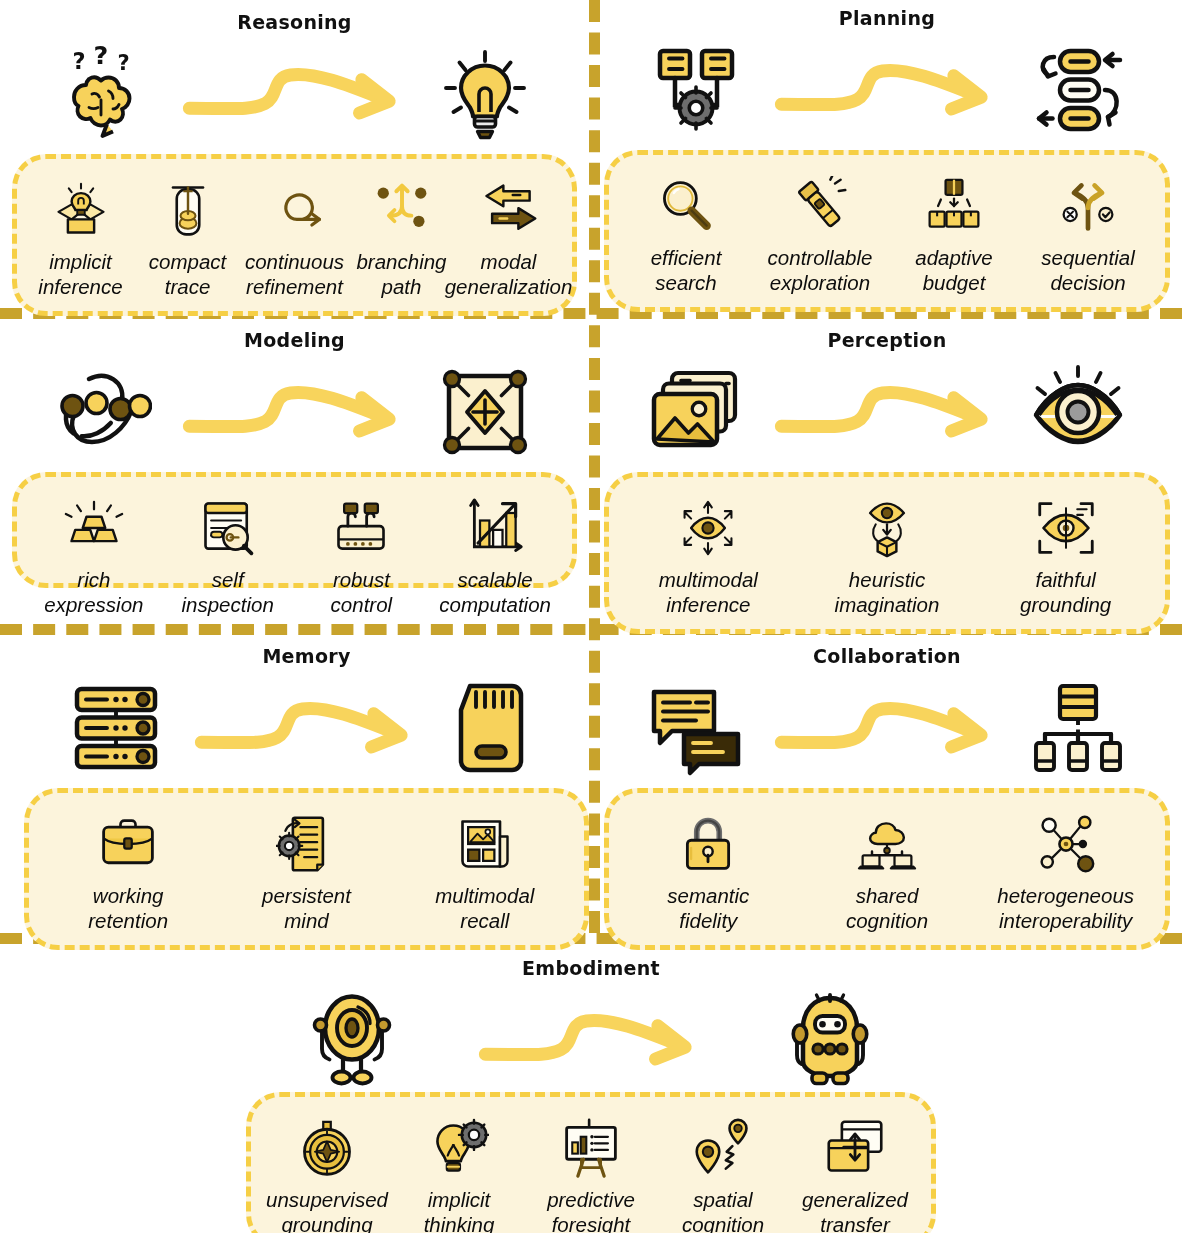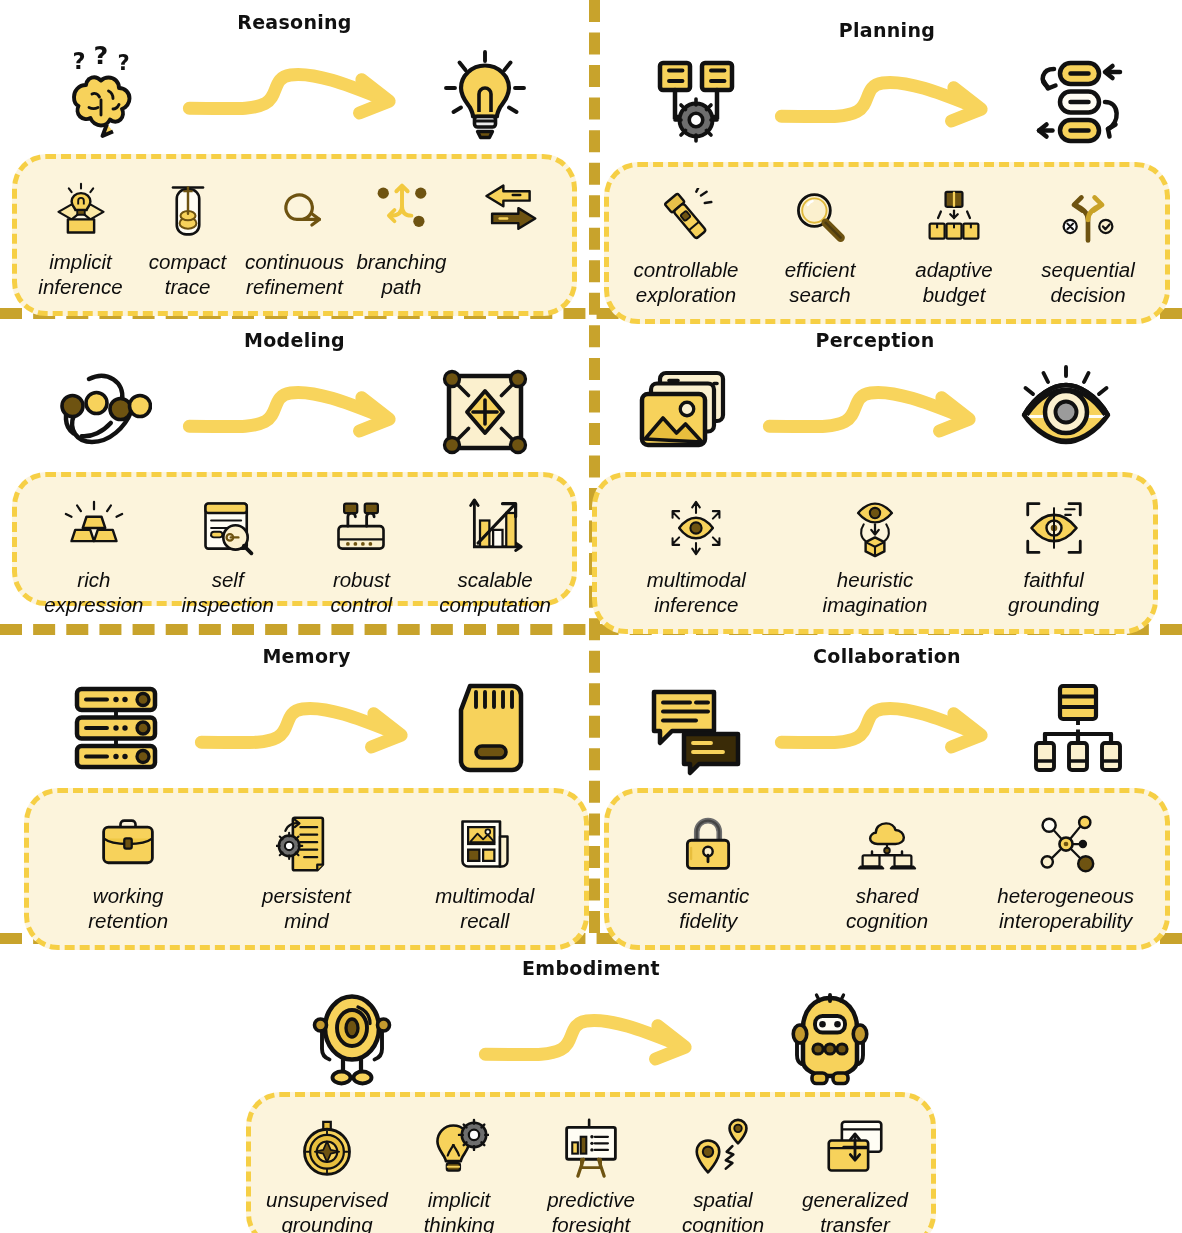--- a/index.html
+++ b/index.html
@@ -184,26 +184,28 @@
 
       <div class="cap">
         <span class="cap-icon">
           <svg viewBox="0 0 64 64">
             <path d="M26 12H54v10H26v6L8 17l18-11z" fill="#F7D25B" stroke="#111" stroke-width="2.6" stroke-linejoin="round"></path>
             <path d="M14 58h28v-6l18 11-18 11v-6H14z" transform="translate(0,-22)" fill="#6E5311" stroke="#111" stroke-width="2.6" stroke-linejoin="round"></path>
             <path d="M36 16h8" stroke="#111" stroke-width="2.6" stroke-linecap="round"></path>
             <path d="M22 41h8" stroke="#F7D25B" stroke-width="2.6" stroke-linecap="round"></path>
           </svg>
         </span>
+        <span class="cap-label">modal
+generalization</span>
       </div>
 
     </div>
   </div>
 
-  <div class="quad" id="planning" style="left:592px;top:14px;width:590px;">
+  <div class="quad" id="planning" style="left:592px;top:2px;width:590px;">
     <div class="quad-title">Planning</div>
     <div class="hero">
       <span class="hero-icon">
         <svg viewBox="0 0 64 64">
           <rect x="8" y="6" width="20" height="18" rx="2" fill="#F7D25B" stroke="#111" stroke-width="3"></rect>
           <rect x="36" y="6" width="20" height="18" rx="2" fill="#F7D25B" stroke="#111" stroke-width="3"></rect>
           <path d="M14 11h9M14 18h9M42 11h9M42 18h9" stroke="#111" stroke-width="2.6" stroke-linecap="round"></path>
           <path d="M18 24v18h28V24" fill="none" stroke="#111" stroke-width="3" stroke-linecap="round"></path>
           <g transform="translate(32,44)">
             <circle r="11" fill="#6E6E6E" stroke="#111" stroke-width="2.6"></circle>
@@ -242,49 +244,49 @@
           <path d="M6 51h9" stroke="#111" stroke-width="3" stroke-linecap="round"></path>
           <path d="M11 47l-5 4 5 4" fill="none" stroke="#111" stroke-width="3" stroke-linecap="round" stroke-linejoin="round"></path>
         </svg>
       </span>
     </div>
     <div class="card" style="margin:8px 12px 0;height:162px;">
 
       <div class="cap">
         <span class="cap-icon">
           <svg viewBox="0 0 64 64">
+            <circle cx="26" cy="24" r="17" fill="#FBF0CE" stroke="#111" stroke-width="3"></circle>
+            <circle cx="26" cy="24" r="13" fill="none" stroke="#E0B93C" stroke-width="2"></circle>
+            <path d="M19 18a9 9 0 0 1 5-4" stroke="#fff" stroke-width="2.6" fill="none" stroke-linecap="round"></path>
+            <path d="M38 37l16 16" stroke="#6E5311" stroke-width="9" stroke-linecap="round"></path>
+            <path d="M38 37l16 16" stroke="#111" stroke-width="2.6" fill="none" stroke-linecap="round" opacity=".35"></path>
+          </svg>
+        </span>
+        <span class="cap-label">efficient
+search</span>
+      </div>
+
+      <div class="cap">
+        <span class="cap-icon">
+          <svg viewBox="0 0 64 64">
             <g transform="rotate(-40 32 32)">
               <rect x="24" y="6" width="18" height="12" rx="2" fill="#E6C04A" stroke="#111" stroke-width="2.6"></rect>
               <rect x="26" y="18" width="14" height="38" rx="3" fill="#F7D25B" stroke="#111" stroke-width="2.6"></rect>
               <rect x="29" y="26" width="8" height="8" rx="2" fill="#6E5311" stroke="#111" stroke-width="2"></rect>
               <path d="M26 44h14" stroke="#111" stroke-width="2.2"></path>
             </g>
             <g stroke="#111" stroke-width="2.6" stroke-linecap="round">
               <path d="M48 8l6-4"></path>
                 <path d="M52 16l7-1"></path>
                 <path d="M43 4l2-4"></path>
             </g>
           </svg>
         </span>
         <span class="cap-label">controllable
 exploration</span>
-      </div>
-
-      <div class="cap">
-        <span class="cap-icon">
-          <svg viewBox="0 0 64 64">
-            <circle cx="26" cy="24" r="17" fill="#FBF0CE" stroke="#111" stroke-width="3"></circle>
-            <circle cx="26" cy="24" r="13" fill="none" stroke="#E0B93C" stroke-width="2"></circle>
-            <path d="M19 18a9 9 0 0 1 5-4" stroke="#fff" stroke-width="2.6" fill="none" stroke-linecap="round"></path>
-            <path d="M38 37l16 16" stroke="#6E5311" stroke-width="9" stroke-linecap="round"></path>
-            <path d="M38 37l16 16" stroke="#111" stroke-width="2.6" fill="none" stroke-linecap="round" opacity=".35"></path>
-          </svg>
-        </span>
-        <span class="cap-label">efficient
-search</span>
       </div>
 
       <div class="cap">
         <span class="cap-icon">
           <svg viewBox="0 0 64 64">
             <rect x="23" y="4" width="18" height="16" rx="1.5" fill="#6E5311" stroke="#111" stroke-width="2.4"></rect>
             <path d="M32 4v16" stroke="#F7D25B" stroke-width="2.4"></path>
             <g stroke="#111" stroke-width="2.4" stroke-linecap="round" fill="none">
               <path d="M32 24v8"></path>
                 <path d="M28 28l4 4 4-4"></path>
@@ -356,21 +358,21 @@
               <path d="M13 51l8-8"></path>
               <path d="M51 51l-8-8"></path>
           </g>
           <circle cx="10" cy="10" r="5" fill="#6E5311" stroke="#111" stroke-width="2.2"></circle>
           <circle cx="54" cy="10" r="5" fill="#6E5311" stroke="#111" stroke-width="2.2"></circle>
           <circle cx="10" cy="54" r="5" fill="#6E5311" stroke="#111" stroke-width="2.2"></circle>
           <circle cx="54" cy="54" r="5" fill="#6E5311" stroke="#111" stroke-width="2.2"></circle>
         </svg>
       </span>
     </div>
-    <div class="card" style="margin:8px 12px 0;height:134px;">
+    <div class="card" style="margin:8px 12px 0;height:116px;">
 
       <div class="cap">
         <span class="cap-icon">
           <svg viewBox="0 0 64 64">
             <path d="M24 20h16l4 12H20z" fill="#F7D25B" stroke="#111" stroke-width="2.6" stroke-linejoin="round"></path>
             <path d="M12 34h16l4 12H8z" fill="#F7D25B" stroke="#111" stroke-width="2.6" stroke-linejoin="round"></path>
             <path d="M36 34h16l4 12H32z" fill="#F7D25B" stroke="#111" stroke-width="2.6" stroke-linejoin="round"></path>
             <g stroke="#111" stroke-width="2.4" stroke-linecap="round">
               <path d="M32 12V4"></path>
                 <path d="M18 14l-4-6"></path>
@@ -439,21 +441,21 @@
             <path d="M40 6h14v14" fill="none" stroke="#111" stroke-width="3.4" stroke-linecap="round" stroke-linejoin="round"></path>
           </svg>
         </span>
         <span class="cap-label">scalable
 computation</span>
       </div>
 
     </div>
   </div>
 
-  <div class="quad" id="perception" style="left:580px;top:324px;width:590px;">
+  <div class="quad" id="perception" style="left:592px;top:324px;width:590px;">
     <div class="quad-title">Perception</div>
     <div class="hero">
       <span class="hero-icon">
         <svg viewBox="0 0 64 64">
           <rect x="16" y="6" width="42" height="32" rx="4" fill="#FBF0CE" stroke="#111" stroke-width="2.8"></rect>
           <rect x="10" y="13" width="42" height="32" rx="4" fill="#FBF0CE" stroke="#111" stroke-width="2.8"></rect>
           <rect x="4" y="20" width="42" height="34" rx="4" fill="#F7D25B" stroke="#111" stroke-width="3"></rect>
           <circle cx="34" cy="30" r="4.5" fill="#FBF0CE" stroke="#111" stroke-width="2.2"></circle>
           <path d="M6 50l12-14 9 10 6-6 11 12z" fill="#E8BE3D" stroke="#111" stroke-width="2.4" stroke-linejoin="round"></path>
           <path d="M22 11h6M52 13h2" stroke="#111" stroke-width="2.4" stroke-linecap="round"></path>

